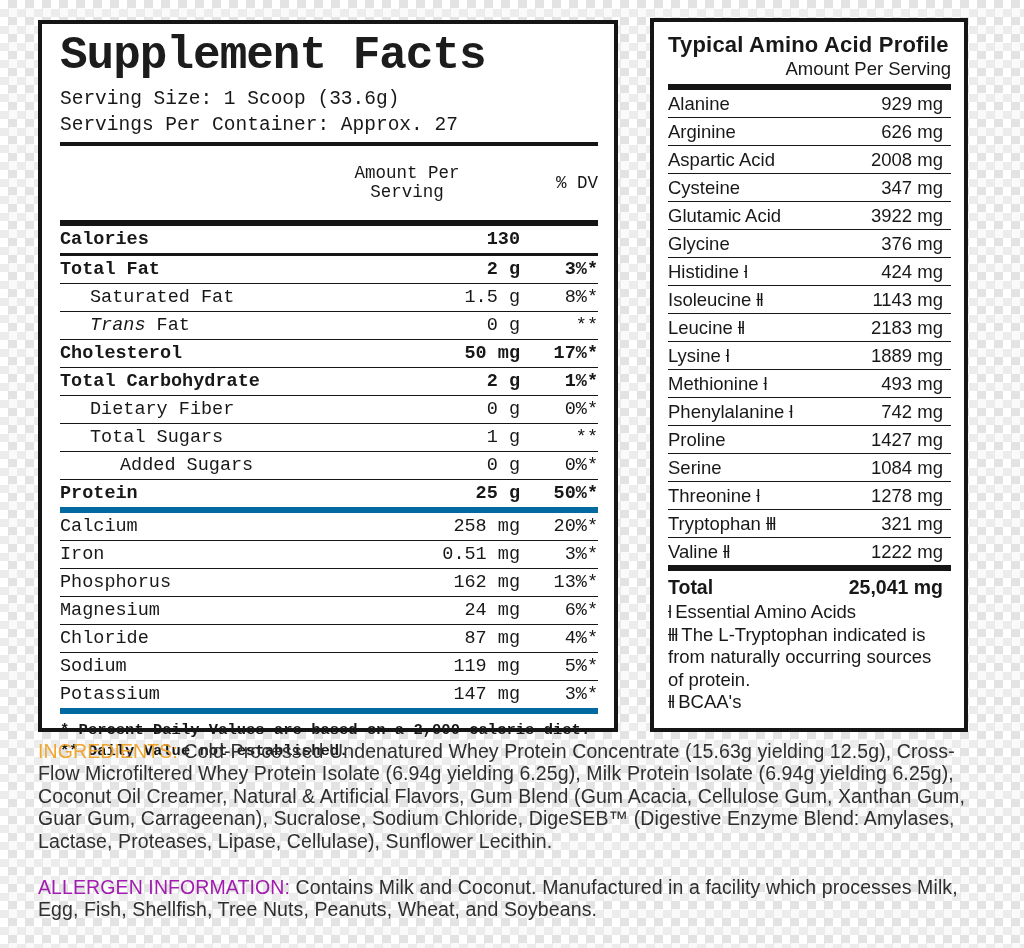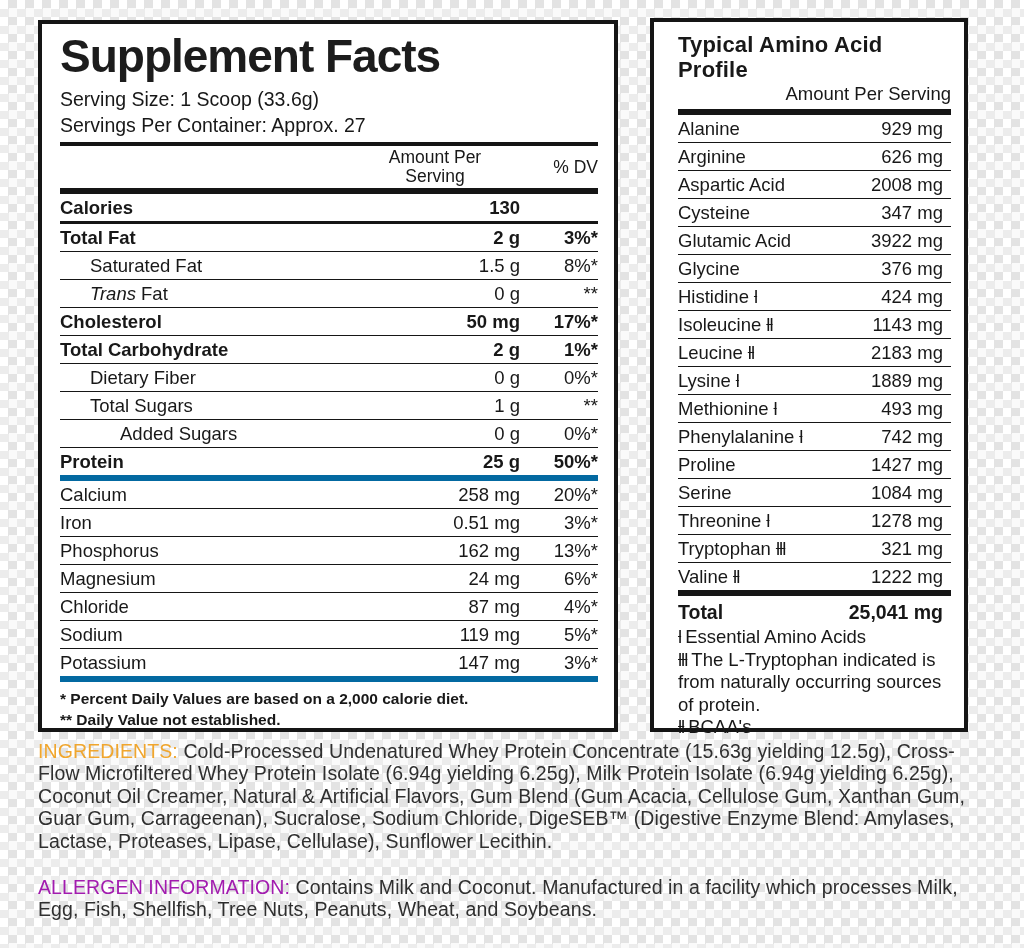--- a/index.html
+++ b/index.html
@@ -4,30 +4,30 @@
 <style>
   html,body{margin:0;padding:0;}
   body{
     width:1024px;height:948px;position:relative;overflow:hidden;
     font-family:"Liberation Sans", sans-serif;color:#181818;
     background-color:#f6f6f6;
     background-image:conic-gradient(from 0deg, #e3e3e3 0 25%, #fafafa 0 50%, #ececec 0 75%, #ffffff 0);
     background-size:17px 17px;
   }
   .panel{position:absolute;background:#fff;border:4px solid #151515;box-sizing:border-box;}
-  .panel-left{left:38px;top:20px;width:580px;height:712px;padding:4px 16px 0 18px;}
-  .panel-right{left:650px;top:18px;width:318px;height:714px;padding:6px 13px 0 24px;}
+  .panel-left{left:38px;top:20px;width:580px;height:712px;padding:4px 16px 0 18px;font-family:Liberation Mono, monospace;}
+  .panel-right{left:650px;top:18px;width:318px;height:714px;padding:6px 13px 0 14px;}
 
   
   .sf-title{font-size:46px;font-weight:bold;letter-spacing:-1px;line-height:48px;margin:4px 0 6px 0;color:#1c1c1c;}
   .sf-serving{font-size:19.5px;line-height:26px;}
   .bar{background:#151515;}
   .bar-med{height:4px;margin-top:4px;}
   .bar-thick{height:6px;}
-  .sf-head{display:grid;grid-template-columns:1fr 170px 78px;padding:2px 0;height:38px;}
+  .sf-head{display:grid;grid-template-columns:1fr 170px 78px;padding:18px 0;height:38px;gap:28px;}
   .head-amount{text-align:center;font-size:17.5px;line-height:19px;align-self:center;}
   .head-dv{text-align:right;font-size:17.5px;align-self:center;}
   .sf-row{display:grid;grid-template-columns:1fr 170px 78px;align-items:center;
     font-size:18.5px;line-height:21px;padding:3px 0;border-bottom:1.5px solid #161616;}
   .sf-row.sep-medium{border-bottom-width:3px;}
   .sf-row.sep-thick{border-bottom:6px solid #0369a1;}
   .sf-row.bold{font-weight:bold;}
   .sf-row.ind1 .sf-name{padding-left:30px;}
   .sf-row.ind2 .sf-name{padding-left:60px;}
   .sf-amount{text-align:right;}

